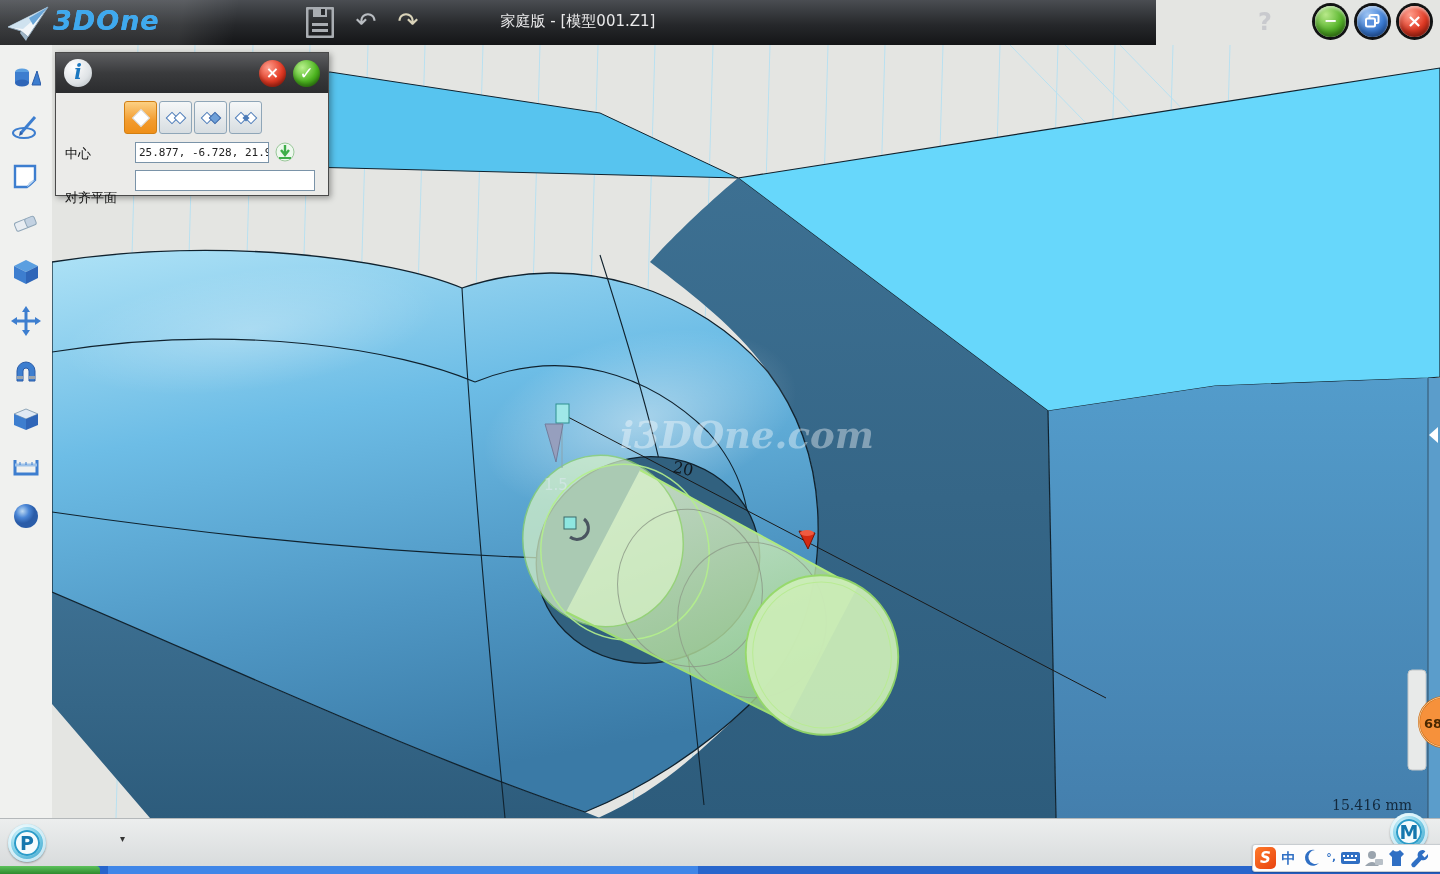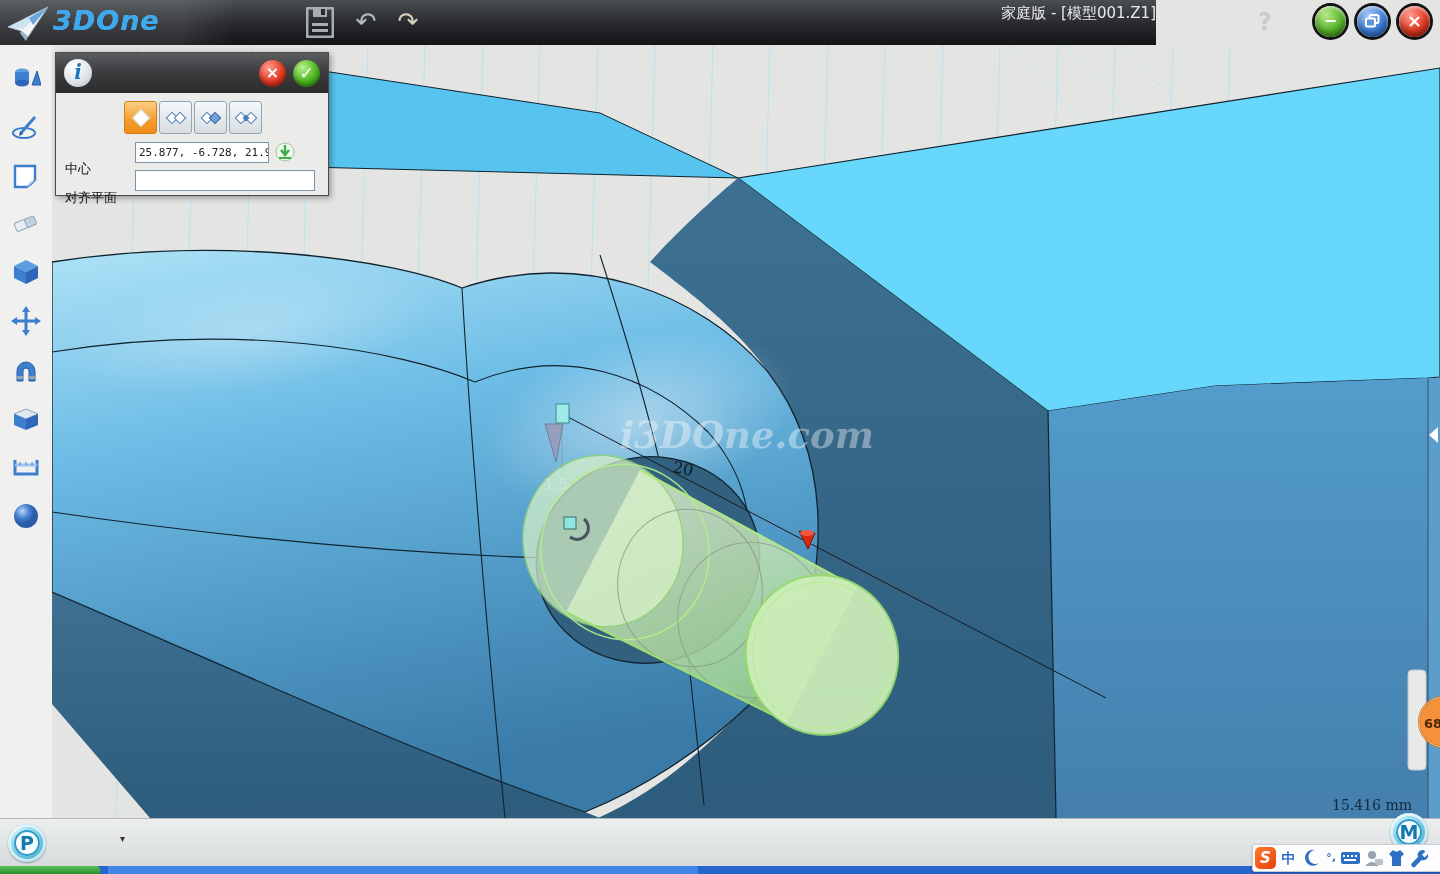--- a/index.html
+++ b/index.html
@@ -7,21 +7,21 @@
   .abs{position:absolute;}
   
   #titlebar{position:absolute;left:0;top:0;width:1156px;height:45px;
     background:linear-gradient(#4a4d52,#26282b 55%,#141517);border-bottom:1px solid #000;}
   #titlebar .swoosh{position:absolute;left:0;top:0;width:300px;height:45px;
     background:linear-gradient(100deg,rgba(255,255,255,.10) 60%,rgba(255,255,255,0) 78%);
     border-top-right-radius:60px 45px;}
   .logo-text{font-style:italic;font-weight:bold;font-size:27px;letter-spacing:1px;
     background:linear-gradient(#8fd4f8,#1f7fd8);-webkit-background-clip:text;background-clip:text;color:#3fa9ee;}
   .tb-icon{position:absolute;top:8px;width:28px;height:30px;color:#b9bdc2;font-size:25px;line-height:28px;text-align:center;cursor:pointer;}
-  #win-title{position:absolute;left:0;right:0;top:4px;text-align:right;color:#e9e9ea;font-size:15px;}
+  #win-title{position:absolute;left:0;right:0;top:12px;text-align:center;color:#e9e9ea;font-size:15px;}
   .winbtn{position:absolute;top:6px;width:31px;height:31px;border-radius:50%;
     box-shadow:0 0 0 3px #121314, inset 0 2px 3px rgba(255,255,255,.55), inset 0 -4px 6px rgba(0,0,0,.35);
     color:#fff;text-align:center;line-height:29px;font-size:16px;font-weight:bold;cursor:pointer;}
   
   #sidebar{position:absolute;left:0;top:45px;width:52px;height:773px;background:#f0f1ef;border-right:1px solid #b9bdbf;}
   .side-item{position:absolute;left:11px;width:30px;height:30px;cursor:pointer;}
   
   #dialog{position:absolute;left:55px;top:52px;width:272px;height:142px;border:1px solid #4a4a4a;
     box-shadow:2px 2px 6px rgba(0,0,0,.35);background:#ebebe9;z-index:30;}
   #dialog-header{height:40px;background:linear-gradient(#5c5d60,#3a3b3d 50%,#2b2c2e);position:relative;}
@@ -308,21 +308,21 @@
         </svg>
     </div>
     <div class="mode-btn">
       <svg width="24" height="18" viewBox="0 0 24 18">
         <rect x="3" y="5" width="8" height="8" transform="rotate(45 7 9)" fill="#fff" stroke="#4a7ab8"></rect>
         <rect x="13" y="5" width="8" height="8" transform="rotate(45 17 9)" fill="#fff" stroke="#4a7ab8"></rect>
         <rect x="9.5" y="6.5" width="5" height="5" transform="rotate(45 12 9)" fill="#4a7ab8"></rect>
         </svg>
     </div>
   </div>
-  <span class="dlg-label" style="top:107px">中心</span>
+  <span class="dlg-label" style="top:92px">中心</span>
   <div class="dlg-input" style="left:79px;top:89px;width:126px;height:19px;font-family:'DejaVu Sans Mono',monospace;font-size:11px">25.877, -6.728, 21.985</div>
   <svg class="abs handle" style="left:219px;top:89px" width="20" height="20" viewBox="0 0 20 20">
     <circle cx="10" cy="10" r="9" fill="#eef8ee" stroke="#9ac89a"></circle>
     <path d="M10,3 v9 M6,8 l4,5 4,-5" fill="none" stroke="#3fae49" stroke-width="2.4"></path>
     <line x1="4" y1="16" x2="16" y2="16" stroke="#3fae49" stroke-width="2"></line>
   </svg>
   <span class="dlg-label" style="top:136px">对齐平面</span>
   <div class="dlg-input" style="left:79px;top:117px;width:172px;height:19px"></div>
 </div>
 

